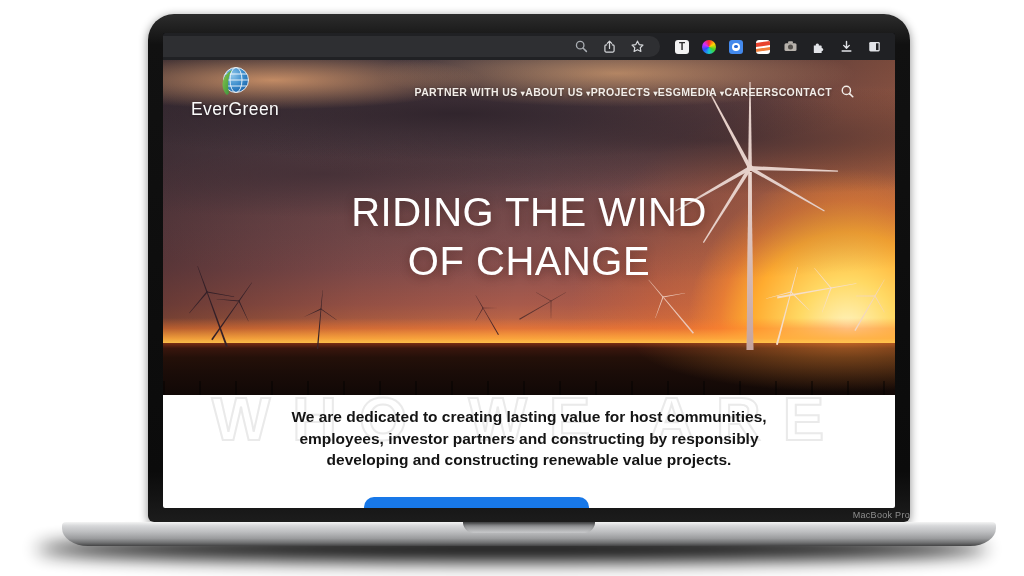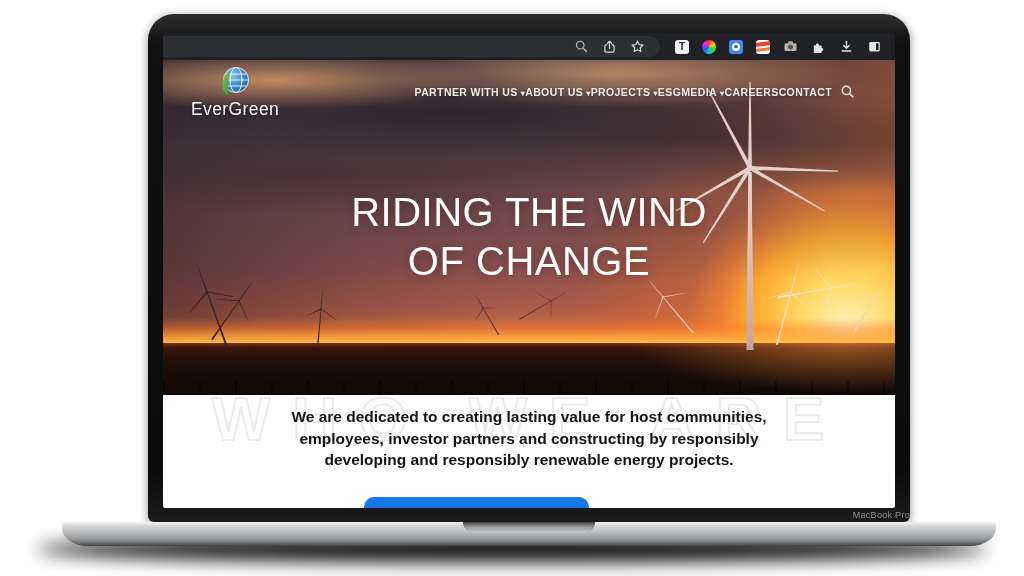--- a/index.html
+++ b/index.html
@@ -256,21 +256,21 @@
             <div>OF CHANGE</div>
           </div>
         </div>
       </div>
 
       <div class="about">
         <div class="watermark">WHO WE ARE</div>
         <div class="about-text">
           <span>We are dedicated to creating lasting value for host communities,</span>
           <span>employees, investor partners and constructing by responsibly</span>
-          <span>developing and responsibly renewable energy projects.</span>
+          <span>developing and constructing renewable value projects.</span>
         </div>
         <div class="cta"></div>
       </div>
 
     </div>
     <div class="bezel-label">MacBook Pro</div>
   </div>
 
   <div class="base">
     <div class="base-notch"></div>

